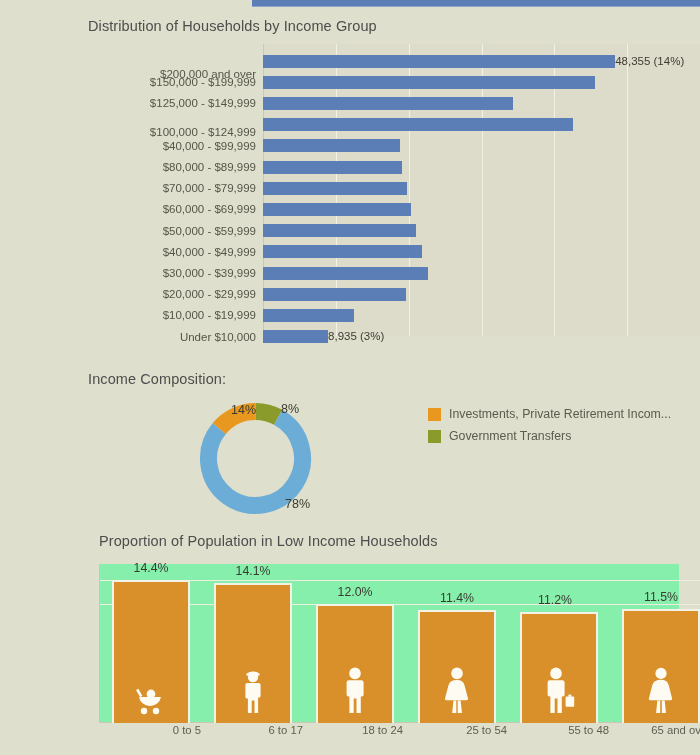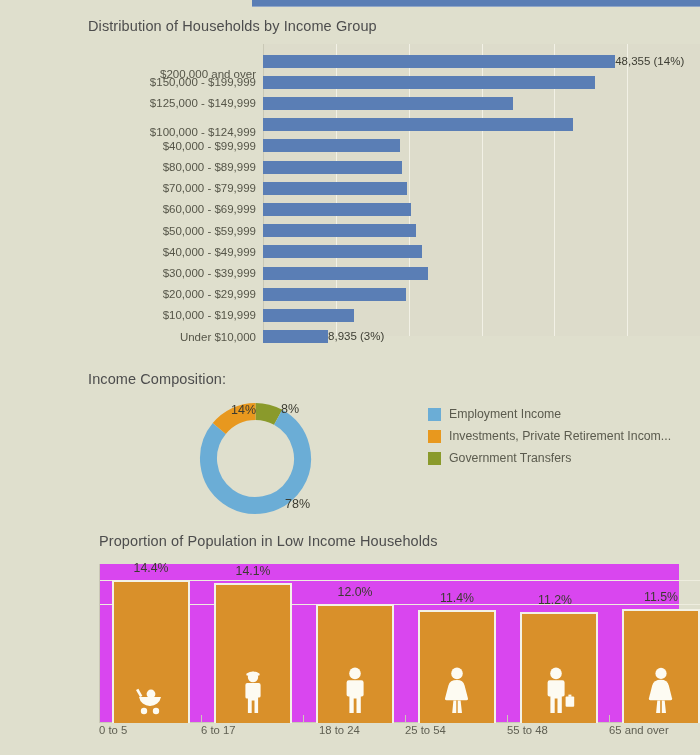--- a/index.html
+++ b/index.html
@@ -45,32 +45,32 @@
 
   .legend { position: absolute; left: 340px; top: 32px; }
   .lg-row { display: flex; align-items: center; height: 22px; }
   .lg-sw { width: 13px; height: 13px; margin-right: 8px; flex: 0 0 auto; }
   .lg-tx { font-size: 12.3px; color: #5b5b4e; white-space: nowrap; }
 
   
   #pic-sec { position: absolute; left: 88px; top: 533px; width: 612px; height: 222px; margin-left: 11px; }
   #pic-title { left: 0; top: 0; }
   .pic-plot { position: absolute; left: 0; top: 31px; width: 580px; height: 159px;
-              background: #d946ef; border-left: 1px solid #c9c8b6; }
+              background: #86efac; border-left: 1px solid #c9c8b6; }
   .pic-base { position: absolute; left: 0; bottom: 0; width: 612px; height: 1px;
               background: #c9c8b6; }
   .pic-hline { position: absolute; left: 0; width: 612px; height: 1px; background: #eeeddf; }
   .pic-col { position: absolute; bottom: 0; }
   .pic-bar { position: absolute; bottom: 0; width: 100%; background: #d9902a;
              border: 2px solid #f3f2e7; border-bottom: none; }
   .pic-lbl { position: absolute; width: 100%; text-align: center;
              font-size: 12.3px; color: #3b3b30; white-space: nowrap; }
   .pic-ico { position: absolute; left: 50%; bottom: 4px; transform: translateX(-50%); }
   .pic-axis { position: absolute; left: 0; top: 191px; width: 612px; height: 18px; }
-  .pic-tick { position: absolute; top: 0; text-align: left;
+  .pic-tick { position: absolute; top: 0; text-align: right;
               font-size: 11.3px; color: #5f5f52; white-space: nowrap; }
   .pic-vtick { position: absolute; top: -9px; width: 1px; height: 7px; background: #cbcab8; }
 </style>
 </head>
 <body>
 
 <div id="page">
 
   <div class="top-cut"></div>
 
@@ -129,24 +129,20 @@
           </g>
       </svg>
     </div>
     <div id="donut-labels">
         <div class="donut-lbl" style="left: 193px; top: 31px;">8%</div>
         <div class="donut-lbl" style="left: 143px; top: 32px;">14%</div>
         <div class="donut-lbl" style="left: 197px; top: 126px;">78%</div>
       </div>
     <div class="legend">
       <div class="lg-row">
-        <span class="lg-sw" style="background:#6badd6"></span>
-        <span class="lg-tx">Employment Income</span>
-      </div>
-      <div class="lg-row">
         <span class="lg-sw" style="background:#e8981e"></span>
         <span class="lg-tx">Investments, Private Retirement Incom...</span>
       </div>
       <div class="lg-row">
         <span class="lg-sw" style="background:#8a9a2b"></span>
         <span class="lg-tx">Government Transfers</span>
       </div>
     </div>
   </div>
 
@@ -222,21 +218,21 @@
                 <path d="M11.3 33.6h2.9V46h-4.1zM15.8 33.6h2.9L20 46h-4.2z"></path>
               </g>
             </svg></div>
         </div>
         <div class="pic-lbl" style="left: 522px; width: 78px; top: 25.7188px;">11.5%</div>
       </div>
     <div class="pic-axis" id="pic-axis">
         <div class="pic-tick" style="left: 0px; width: 102px;">0 to 5</div>
         <div class="pic-tick" style="left: 102px; width: 102px;">6 to 17</div>
         <div class="pic-vtick" style="left: 102px;"></div>
-        <div class="pic-tick" style="left: 220px; width: 102px;">18 to 24</div>
+        <div class="pic-tick" style="left: 202px; width: 102px;">18 to 24</div>
         <div class="pic-vtick" style="left: 204px;"></div>
         <div class="pic-tick" style="left: 306px; width: 102px;">25 to 54</div>
         <div class="pic-vtick" style="left: 306px;"></div>
         <div class="pic-tick" style="left: 408px; width: 102px;">55 to 48</div>
         <div class="pic-vtick" style="left: 408px;"></div>
         <div class="pic-tick" style="left: 510px; width: 102px;">65 and over</div>
         <div class="pic-vtick" style="left: 510px;"></div>
       </div>
   </div>
 

